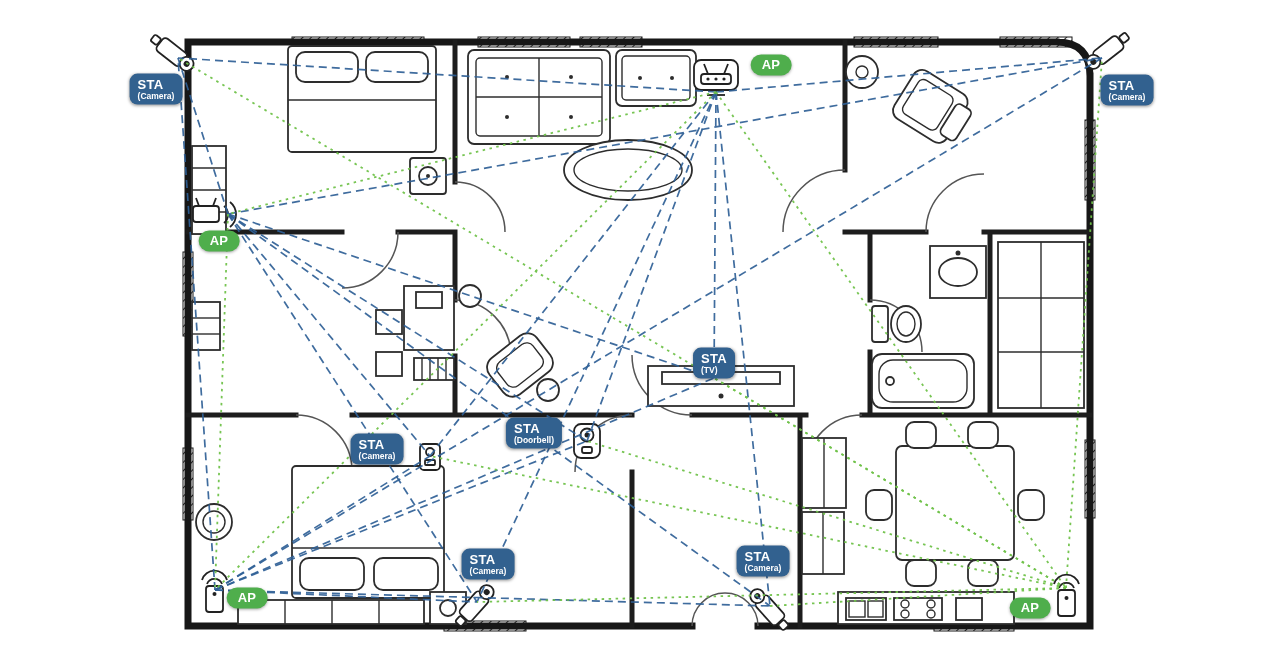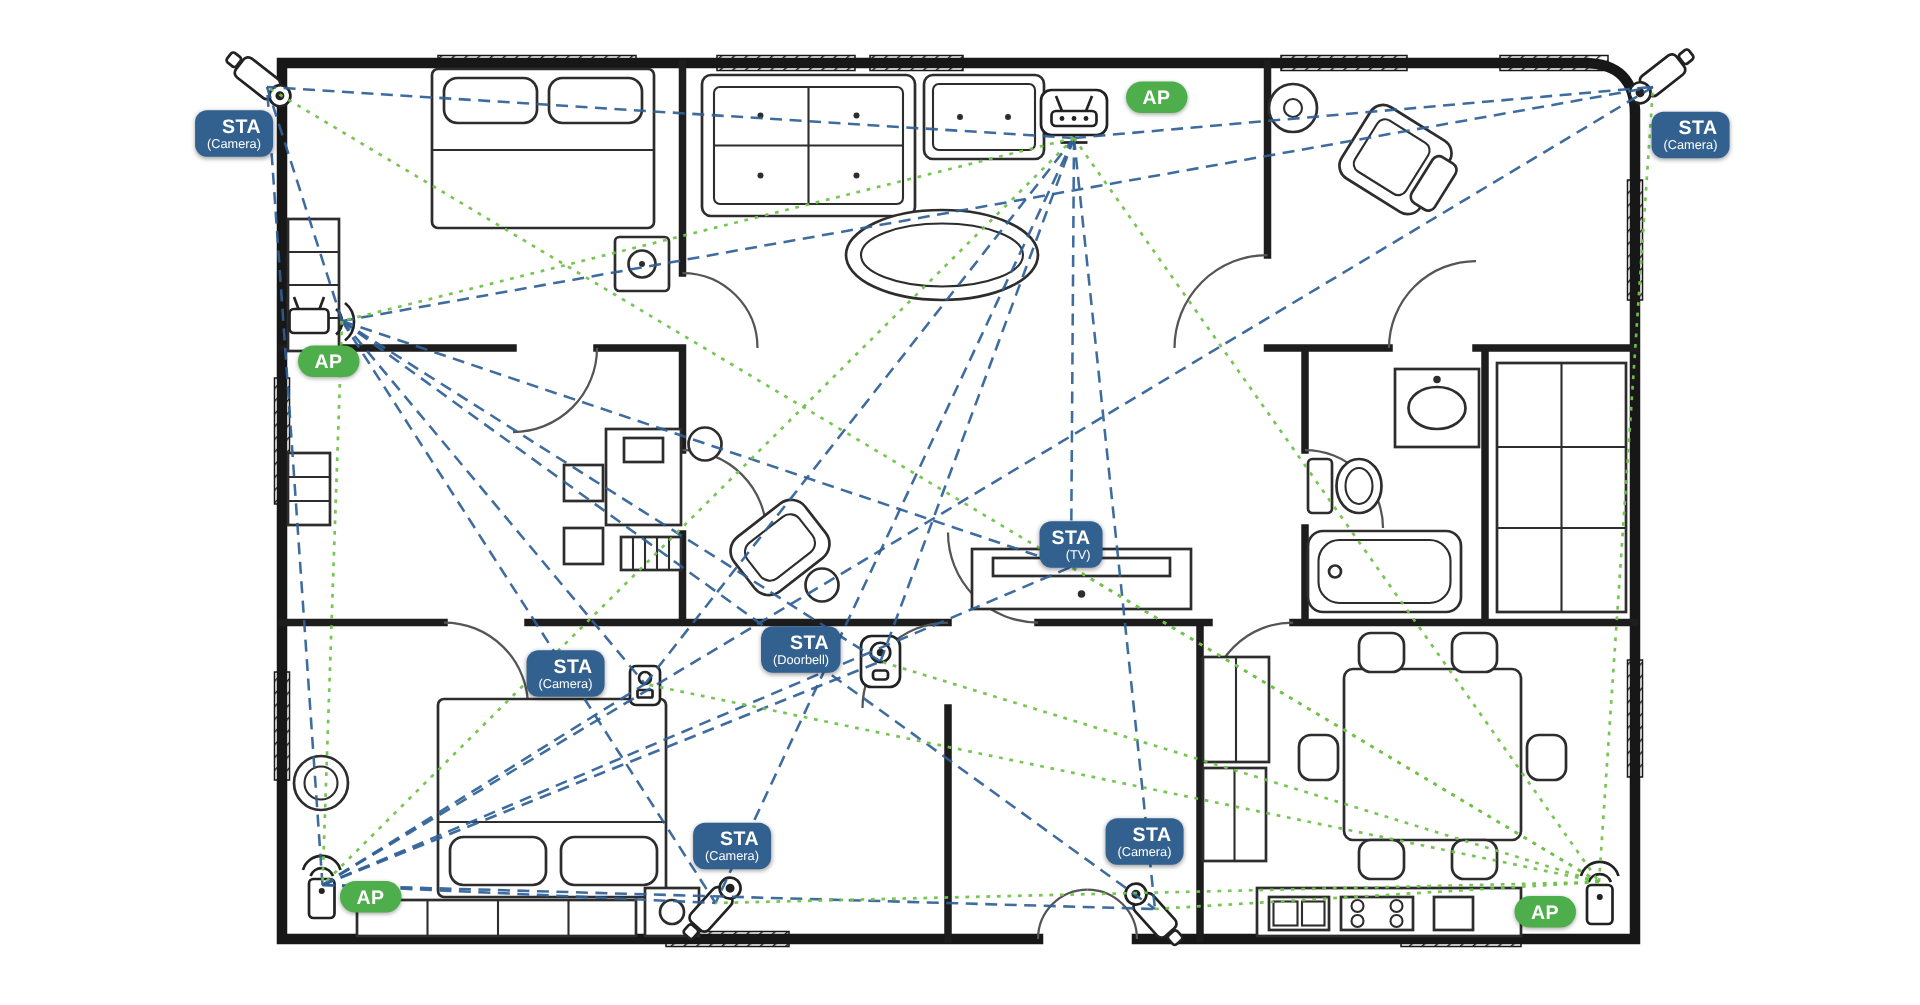--- a/index.html
+++ b/index.html
@@ -16,28 +16,28 @@
   .dot{fill:#2d2d2d;stroke:none;}
   .door{stroke:#555555;stroke-width:1.5;fill:none;}
   .devicon{stroke:#222222;stroke-width:1.8;fill:#ffffff;}
   .devicon .fillp{fill:#222222;stroke:none;}
   .devicon .arc{fill:none;}
   
   .link-blue{stroke:var(--link-blue,#2f5f96);stroke-width:1.7;fill:none;stroke-dasharray:8 5;opacity:.92;}
   .link-green{stroke:var(--link-green,#70c24a);stroke-width:1.8;fill:none;stroke-dasharray:2.5 4.5;opacity:.95;}
   
   .badge{
-    position:absolute;transform:translate(-50%,-50%);text-align:right;color:#ffffff;
+    position:absolute;transform:translate(-50%,-50%);text-align:left;color:#ffffff;
     line-height:1.02;padding:4px 8px;border-radius:8px;box-shadow:0 1px 3px rgba(0,0,0,.35);
     white-space:nowrap;z-index:5;
   }
   .badge.sta{background:var(--sta-badge,#32618f);}
   .badge.ap{background:var(--ap-badge,#4fae4c);border-radius:13px;padding:4px 11px;}
   .badge-label{font-size:13px;font-weight:bold;letter-spacing:.3px;}
-  .badge-sub{font-size:8.5px;font-weight:normal;margin-top:1px;}
+  .badge-sub{font-size:8.5px;font-weight:bold;margin-top:1px;}
 </style>
 </head>
 <body>
 
 <div class="stage">
 
   <svg width="1280" height="670" viewBox="0 0 1280 670">
     <defs>
       <pattern id="hatch" width="6" height="6" patternTransform="rotate(45)" patternUnits="userSpaceOnUse">
         <rect width="6" height="6" fill="#ffffff"></rect>

